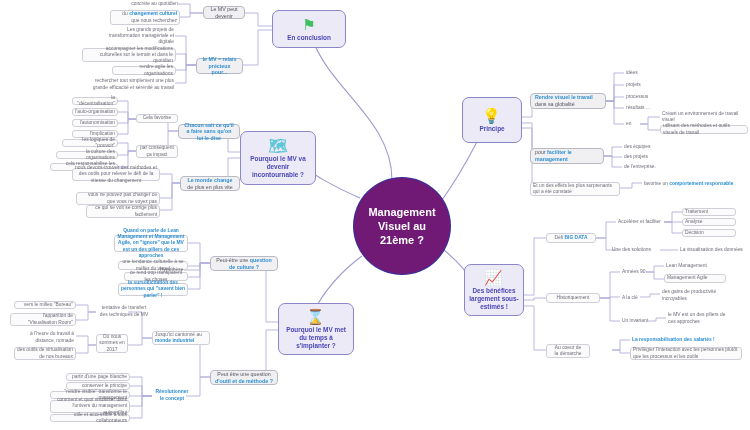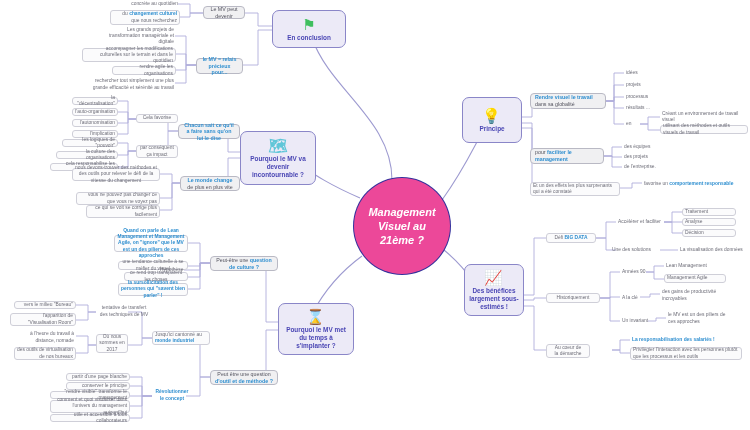--- a/index.html
+++ b/index.html
@@ -8,25 +8,24 @@
     background:#ffffff;
     font-family:"Liberation Sans","DejaVu Sans",sans-serif;
     color:#4a4a4a;
   }
   #canvas{position:absolute;left:0;top:0;width:750px;height:430px;}
   svg.links{position:absolute;left:0;top:0;width:750px;height:430px;pointer-events:none;}
 
   
   .center-node{
     position:absolute;left:354px;top:178px;width:96px;height:96px;
-    border-radius:50%;background:#ec4899;
+    border-radius:50%;background:#701a75;
     display:flex;align-items:center;justify-content:center;text-align:center;
     color:#ffffff;font-weight:bold;font-size:11px;line-height:14px;
     box-shadow:0 0 0 1px #34309c;
-    font-style:italic;
   }
   .center-node span{display:block;padding:0 6px;}
 
   
   .l1{
     position:absolute;box-sizing:border-box;
     background:#eceaf7;border:1px solid #8a86c8;border-radius:7px;
     display:flex;flex-direction:column;align-items:center;justify-content:center;
     text-align:center;color:#4a46b4;font-weight:bold;font-size:6.4px;line-height:8px;
     padding:3px 4px;

